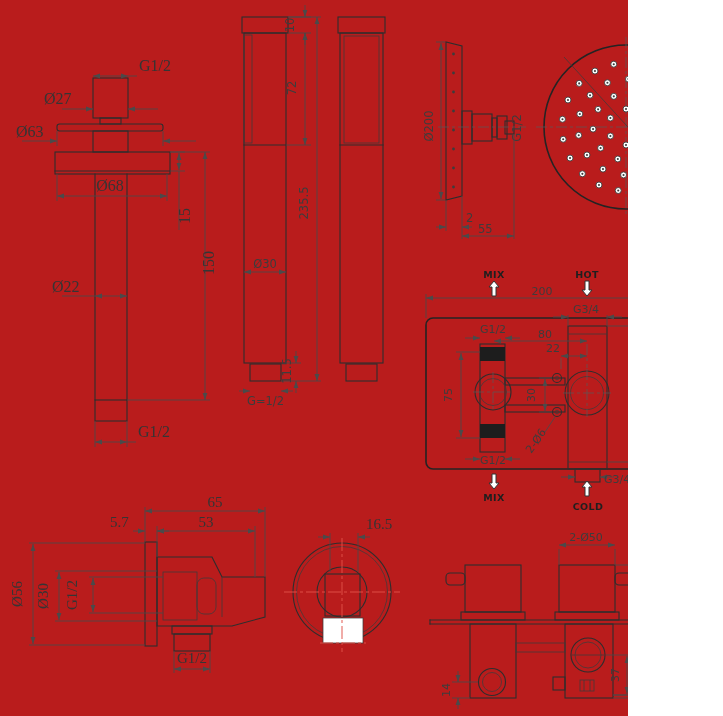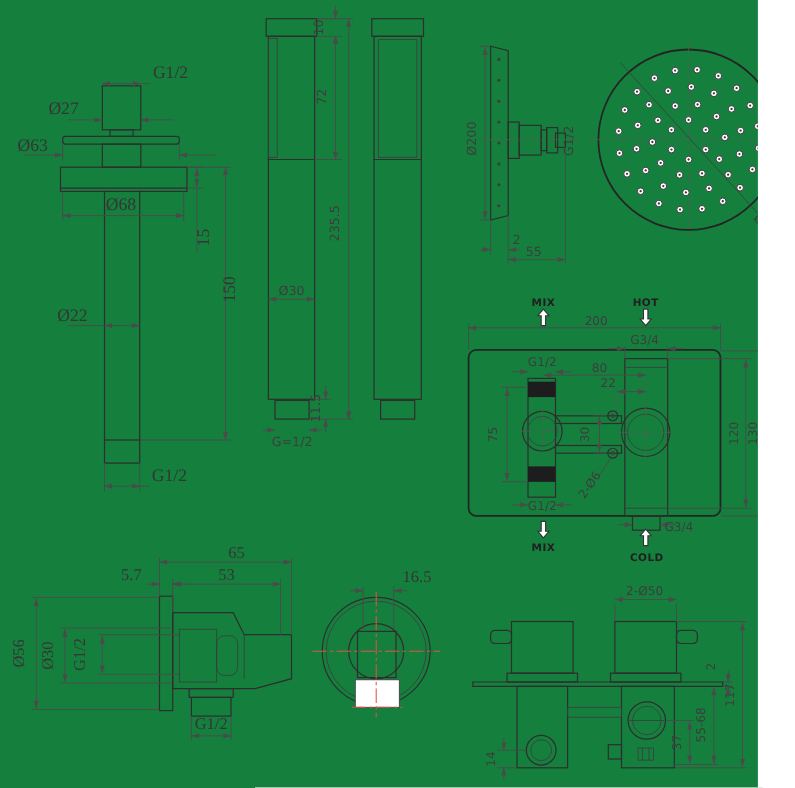--- a/index.html
+++ b/index.html
@@ -1,16 +1,16 @@
 <!DOCTYPE html>
 <html><head>
 <meta charset="utf-8">
 <style>
   html,body{margin:0;padding:0;background:#fff;}
-  .stage{position:relative;width:689px;height:716px;background:#15803d;overflow:hidden;}
+  .stage{position:relative;width:628px;height:716px;background:#b91c1c;overflow:hidden;}
   svg{display:block;}
   
   .ol{stroke:#2e2e2e;stroke-width:1.1;fill:none;stroke-linecap:square;}
   .ob{stroke:#242424;stroke-width:1.6;fill:none;}
   .thin{stroke:#3c3c3c;stroke-width:0.75;fill:none;}
   
   .dim{stroke:#4a4a4a;stroke-width:0.85;fill:none;}
   
   .cl{stroke:#5a5a5a;stroke-width:0.7;stroke-dasharray:11 3 3 3;fill:none;}
   .red{stroke:#df5148;stroke-width:0.95;stroke-dasharray:13 3 3 3;fill:none;}

